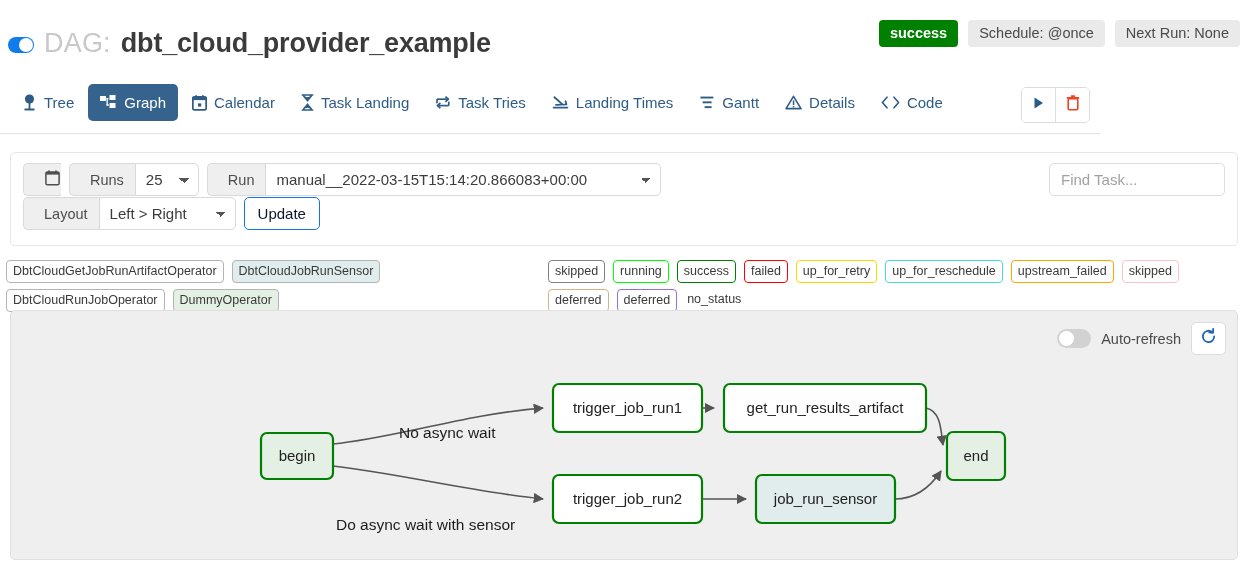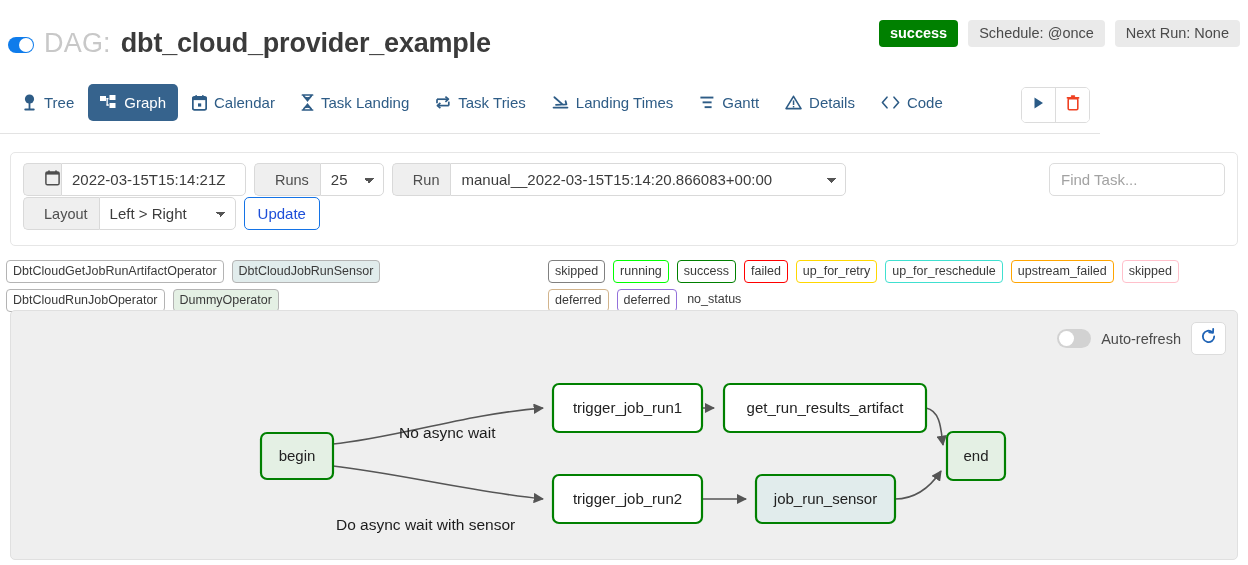--- a/index.html
+++ b/index.html
@@ -100,21 +100,21 @@
       linear-gradient(45deg,transparent 50%,#555 50%),
       linear-gradient(135deg,#555 50%,transparent 50%);
     background-position:calc(100% - 14px) 14px, calc(100% - 9px) 14px;
     background-size:5px 5px,5px 5px;background-repeat:no-repeat;
   }
   .calendar-addon{
     width:38px;justify-content:center;padding:0;
   }
   .gap{width:8px;}
   .update-btn{
-    border:1px solid #1473e6;background:#fff;color:#1d4ed8;
+    border:1px solid #1473e6;background:#fff;color:#0f172a;
     font-size:15px;font-family:inherit;height:33px;box-sizing:border-box;
     padding:0 13px;border-radius:5px;cursor:pointer;margin-left:8px;
   }
   .findtask{
     position:absolute;right:12px;top:10px;
     width:176px;height:33px;box-sizing:border-box;
     border:1px solid #dcdcdc;border-radius:5px;background:#fff;
     font-size:15px;font-family:inherit;color:#3c3c3c;padding:0 11px;outline:none;margin-left:20px;
   }
   .findtask::placeholder{color:#a2a2a2;}
@@ -325,21 +325,20 @@
         <div class="addon left calendar-addon">
           <span>
             <svg width="15" height="16" viewBox="0 0 15 16">
                 <rect x="0.9" y="2" width="13.2" height="12.8" rx="1.6" fill="none" stroke="#4e4e4e" stroke-width="1.5"></rect>
                 <rect x="0.9" y="2" width="13.2" height="2.6" fill="#4e4e4e"></rect>
                 <rect x="3.2" y="0.3" width="1.6" height="3" rx="0.7" fill="#4e4e4e"></rect>
                 <rect x="10.2" y="0.3" width="1.6" height="3" rx="0.7" fill="#4e4e4e"></rect>
               </svg>
           </span>
         </div>
-        <input class="txtinput" style="width: 185px;" value="2022-03-15T15:14:21Z">
       </div>
 
       <div class="gap"></div>
 
       <div class="igroup">
         <div class="addon left">Runs</div>
         <select class="sel" style="width:64px;">
           <option>25</option>
         </select>
       </div>

